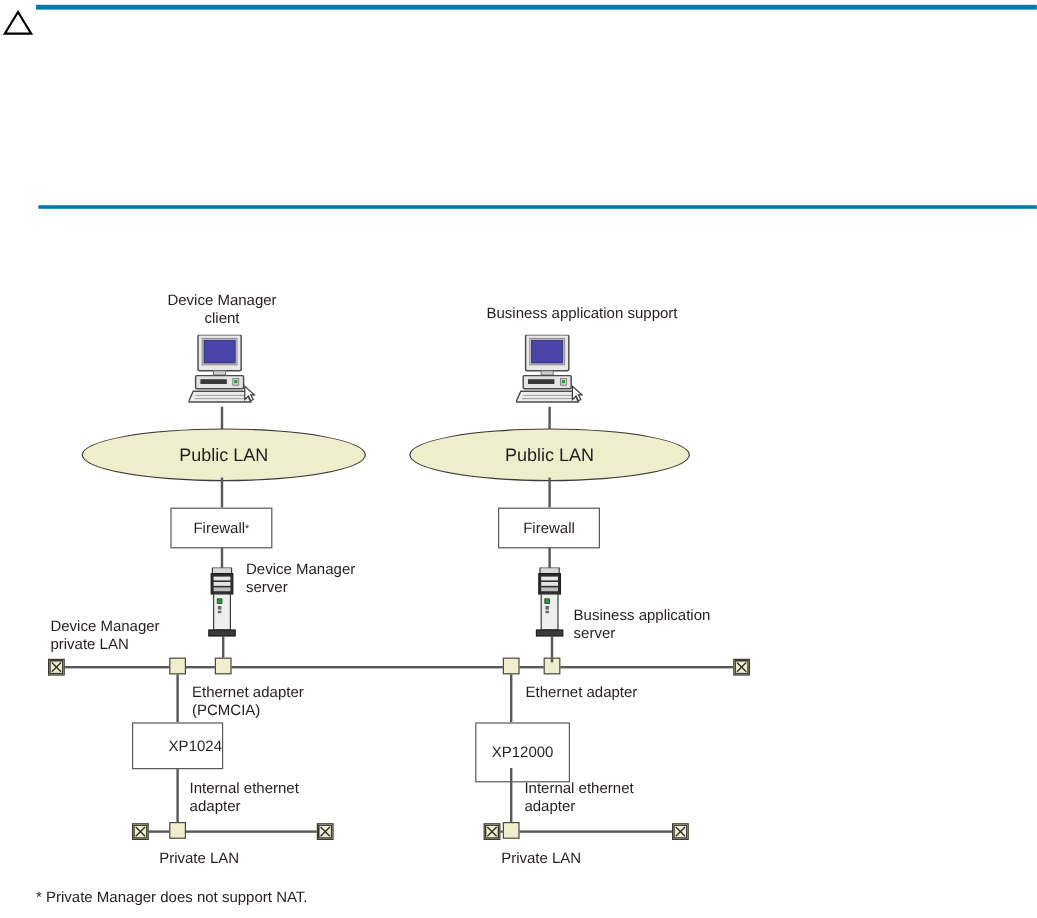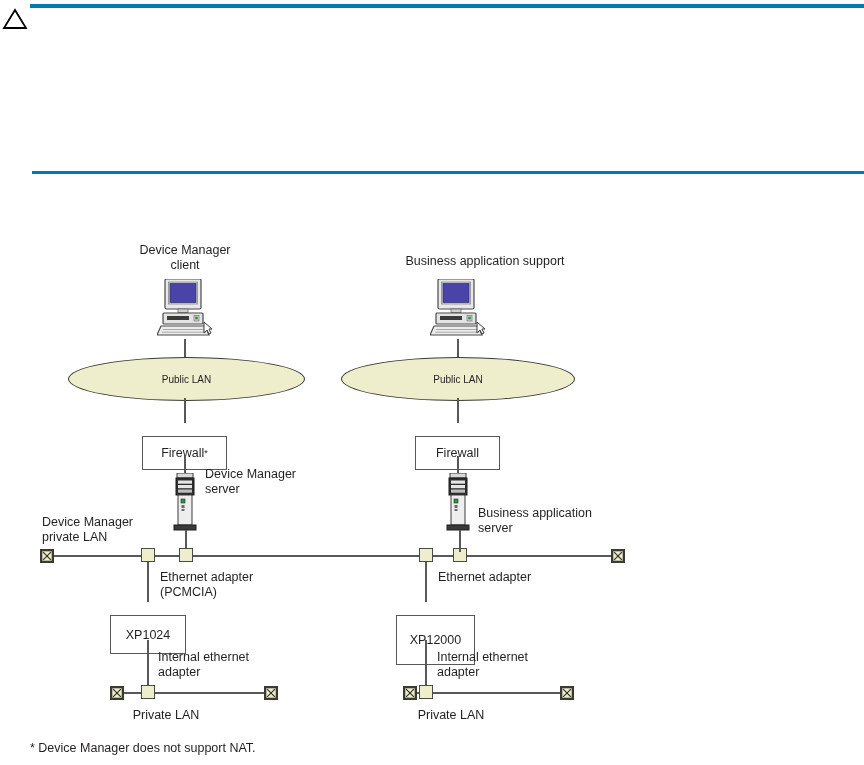--- a/index.html
+++ b/index.html
@@ -50,35 +50,34 @@
   .label.center { text-align: center; }
 
   .lan-ellipse {
     position: absolute;
     background: #eeeecd;
     border: 1.6px solid #3b3a33;
     border-radius: 50%;
     display: flex;
     align-items: center;
     justify-content: center;
-    font-size: 10px;
+    font-size: 15px;
     color: #231f20;
   }
 
   .box {
     position: absolute;
     background: #ffffff;
     border: 1.4px solid #58585a;
     display: flex;
     align-items: center;
     justify-content: center;
     font-size: 12.5px;
     color: #231f20;
     box-sizing: border-box;
-    margin-top: 13px;
   }
   .box .sup {
     font-size: 9px;
     vertical-align: super;
     line-height: 0;
   }
 
   
   .node {
     position: absolute;
@@ -197,21 +196,21 @@
   <rect x="0.75" y="0.75" width="12.5" height="12.5" fill="#eeeecd" stroke="#3a3a33" stroke-width="1.5"></rect>
   <line x1="2.5" y1="2.5" x2="11.5" y2="11.5" stroke="#2d2d28" stroke-width="1.3"></line>
   <line x1="11.5" y1="2.5" x2="2.5" y2="11.5" stroke="#2d2d28" stroke-width="1.3"></line>
 </svg>
 
 <div class="label" style="left:160px; top:570px; width:160px;">Ethernet adapter
 (PCMCIA)</div>
 
 <div class="line vline" style="left:147px; top:562px; height:40px;"></div>
 
-<div class="box" style="left:110px; top:602px; width:76px; height:39px;">
+<div class="box" style="left:110px; top:602px; width:76px; height:39px;justify-content:flex-end;">
   <span>XP1024</span>
 </div>
 
 <div class="line vline" style="left:147px; top:640px; height:51px;"></div>
 
 <div class="label" style="left:158px; top:650px; width:160px;">Internal ethernet
 adapter</div>
 
 <div class="line hline" style="left:116px; top:692px; width:156px;"></div>
 
@@ -305,13 +304,13 @@
 <div class="node" style="left:419px; top:685px;"></div>
 
 <svg class="node term" style="left:560px; top:686px;" viewBox="0 0 14 14">
   <rect x="0.75" y="0.75" width="12.5" height="12.5" fill="#eeeecd" stroke="#3a3a33" stroke-width="1.5"></rect>
   <line x1="2.5" y1="2.5" x2="11.5" y2="11.5" stroke="#2d2d28" stroke-width="1.3"></line>
   <line x1="11.5" y1="2.5" x2="2.5" y2="11.5" stroke="#2d2d28" stroke-width="1.3"></line>
 </svg>
 
 <div class="label center" style="left:386px; top:708px; width:130px;">Private LAN</div>
 
-<div class="footnote" style="left:30px; top:741px;">* Device Manager does not support NAT.</div>
+<div class="footnote" style="left:30px; top:741px;">* Private Manager does not support NAT.</div>
 
 </body></html>

